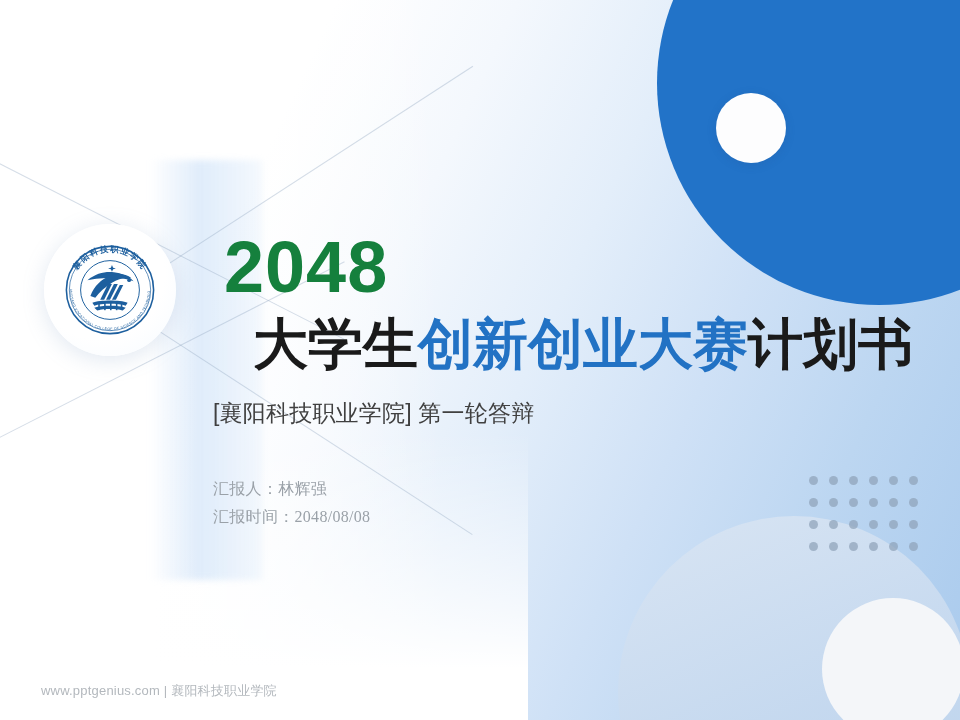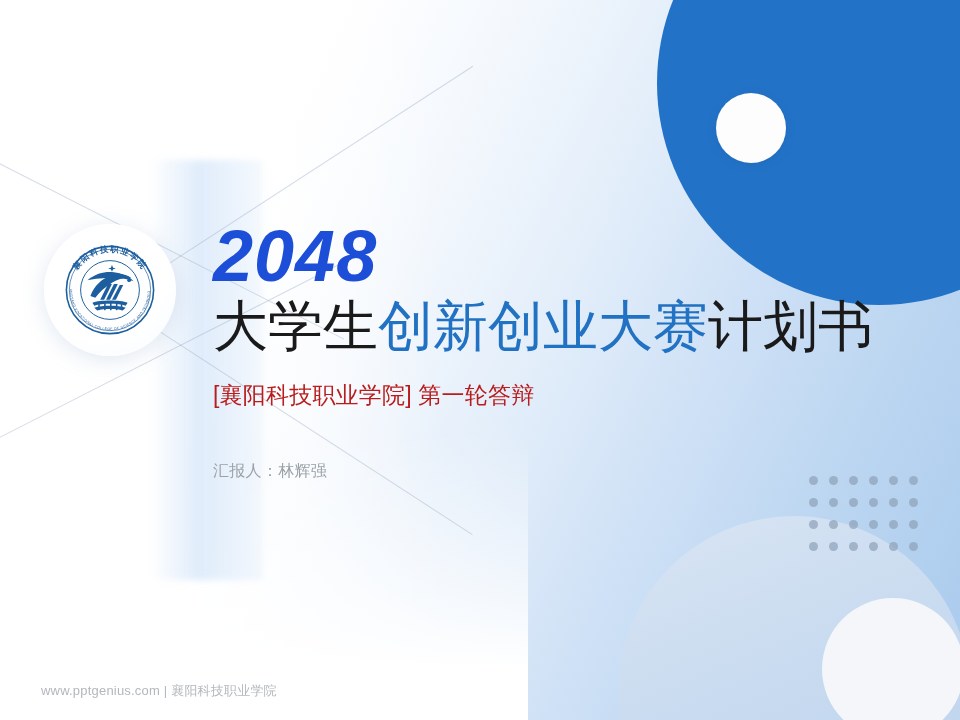--- a/index.html
+++ b/index.html
@@ -134,40 +134,40 @@
 
   
   .text-block {
     position: absolute;
     left: 213px; top: 222px;
     width: 700px;
   }
   .year {
     font-size: 72px;
     font-weight: bold;
-    color: #1d4ed8;
+    color: #15803d;
     letter-spacing: 1px;
     line-height: 0.96;
-    margin: 0;
-    font-style: italic;
+    margin: 11px;
   }
   .headline {
     margin: 4px 0 0 0;
     font-size: 55px;
-    font-weight: normal;
+    font-weight: bold;
     line-height: 1.14;
     color: #1a1a1a;
     letter-spacing: 0px;
     white-space: nowrap;
+    text-align: right;
   }
   .headline .hl-blue { color: #2272c4; }
   .subtitle {
     margin: 22px 0 0 0;
     font-size: 23px;
-    color: #b91c1c;
+    color: #404040;
     letter-spacing: 0.2px;
   }
   .meta {
     margin-top: 46px;
   }
   .meta div {
     font-size: 16px;
     color: #9aa1a8;
     line-height: 1.75;
     letter-spacing: 0.3px;
@@ -264,18 +264,19 @@
       <rect x="61" y="63.5" width="1.6" height="7"></rect>
     </g>
   </svg>
 
   <div class="text-block">
     <div class="year">2048</div>
     <div class="headline"><span>大学生</span><span class="hl-blue">创新创业大赛</span><span>计划书</span></div>
     <div class="subtitle">[襄阳科技职业学院] 第一轮答辩</div>
     <div class="meta">
       <div>汇报人：林辉强</div>
+      <div>汇报时间：2048/08/08</div>
     </div>
   </div>
 
   <div class="footer">www.pptgenius.com | 襄阳科技职业学院</div>
 
 </div>
 
 </body></html>

